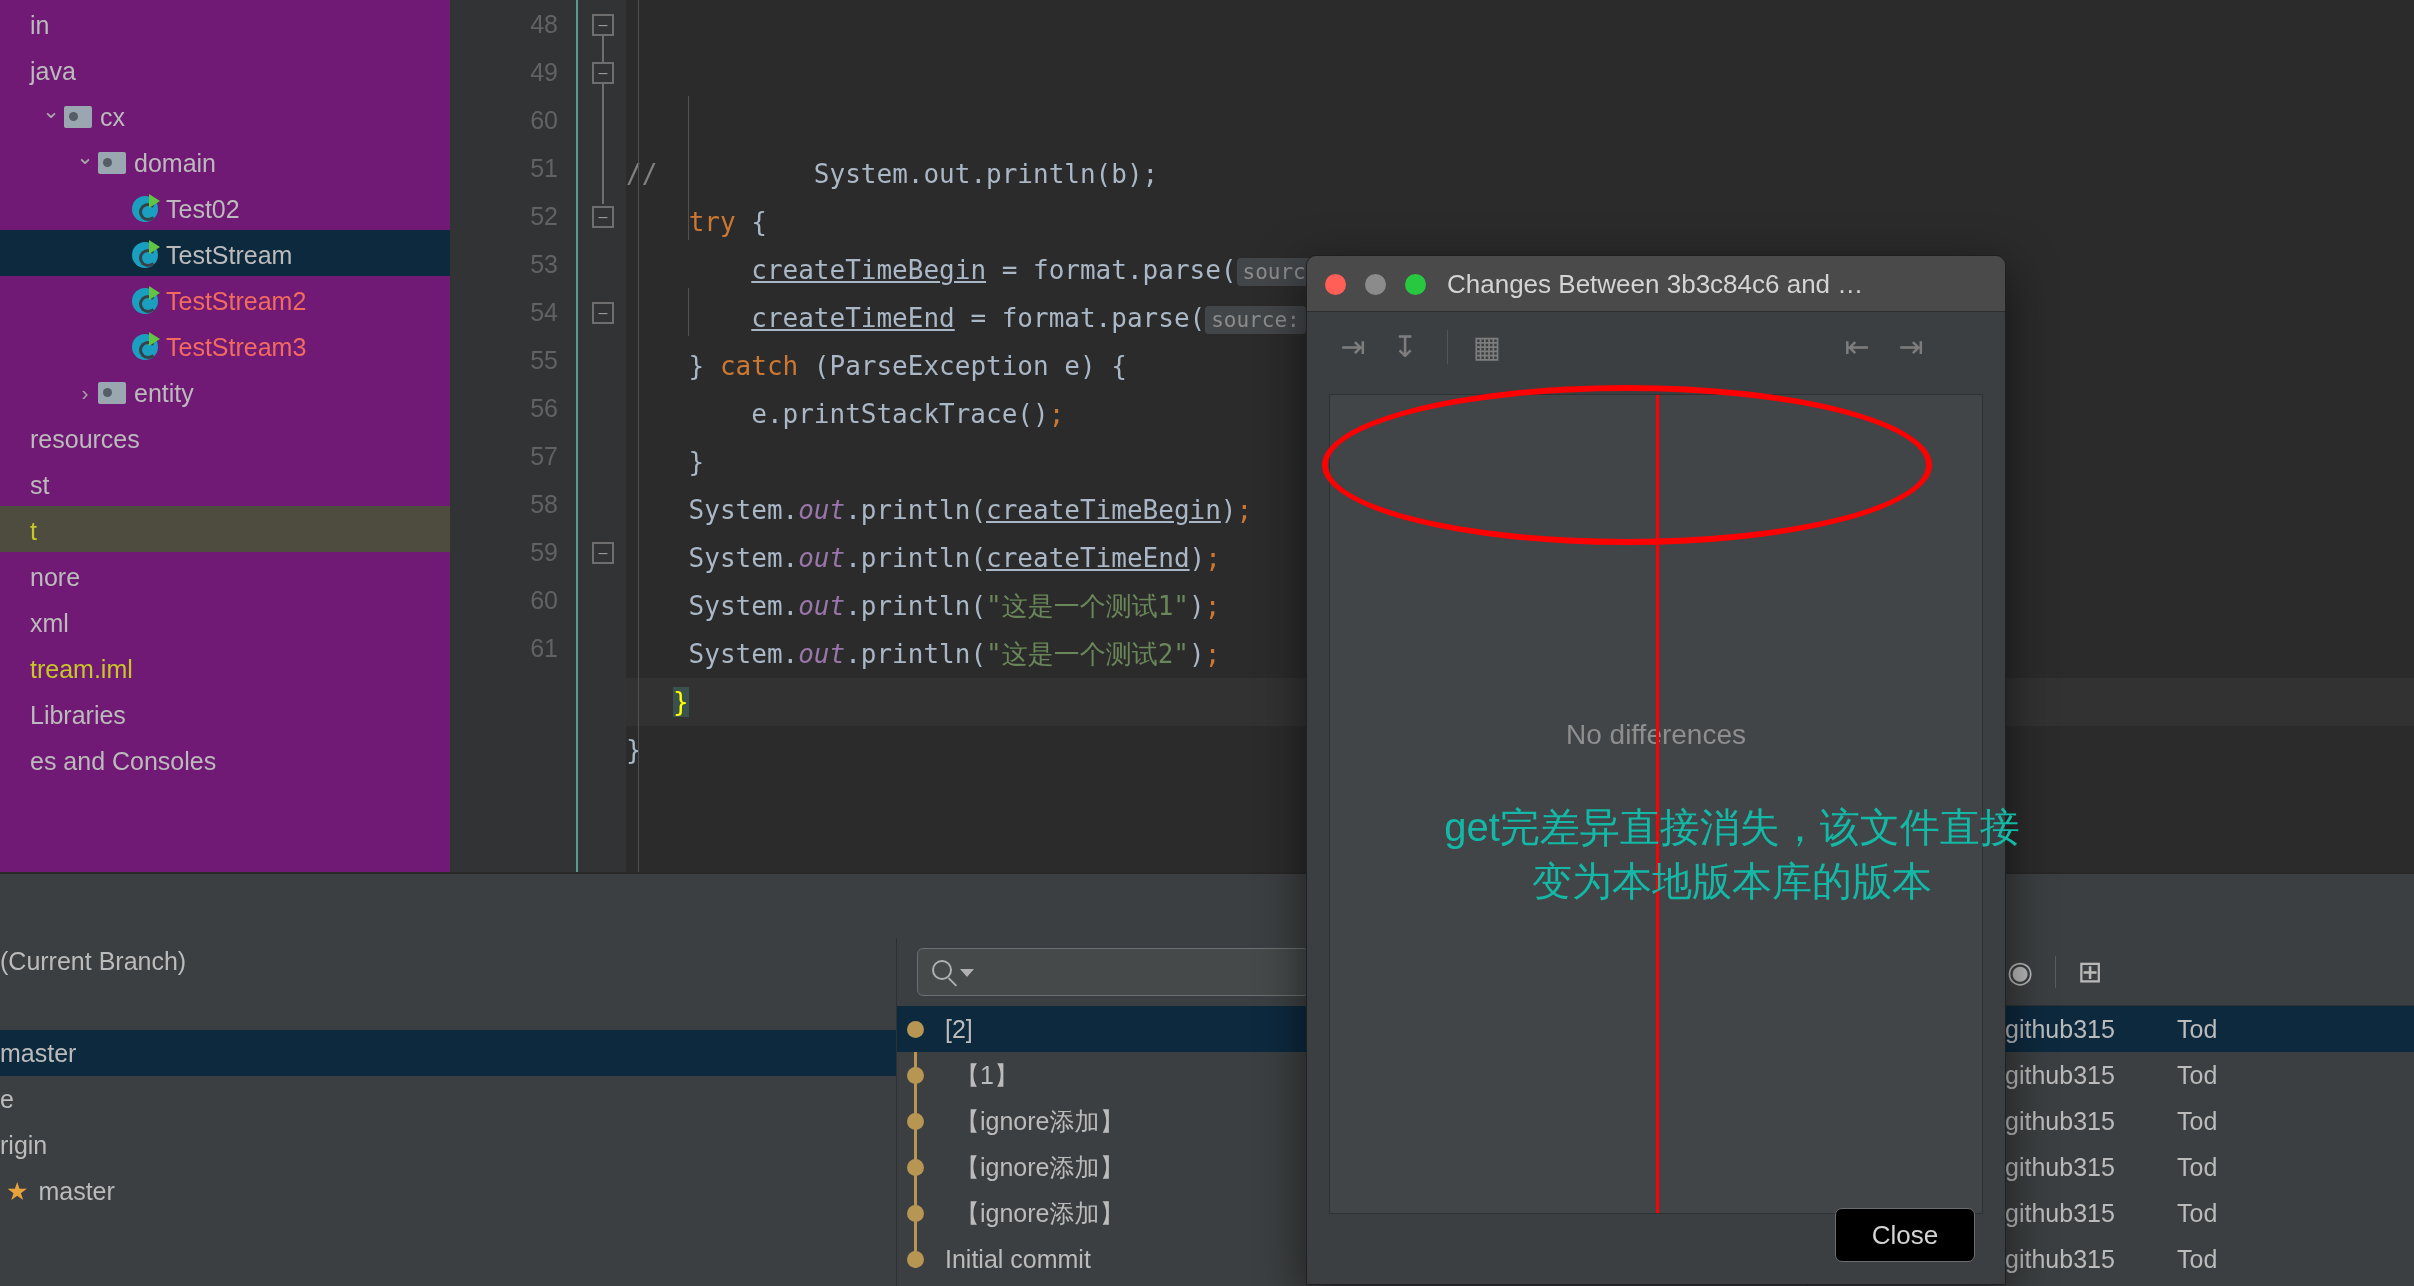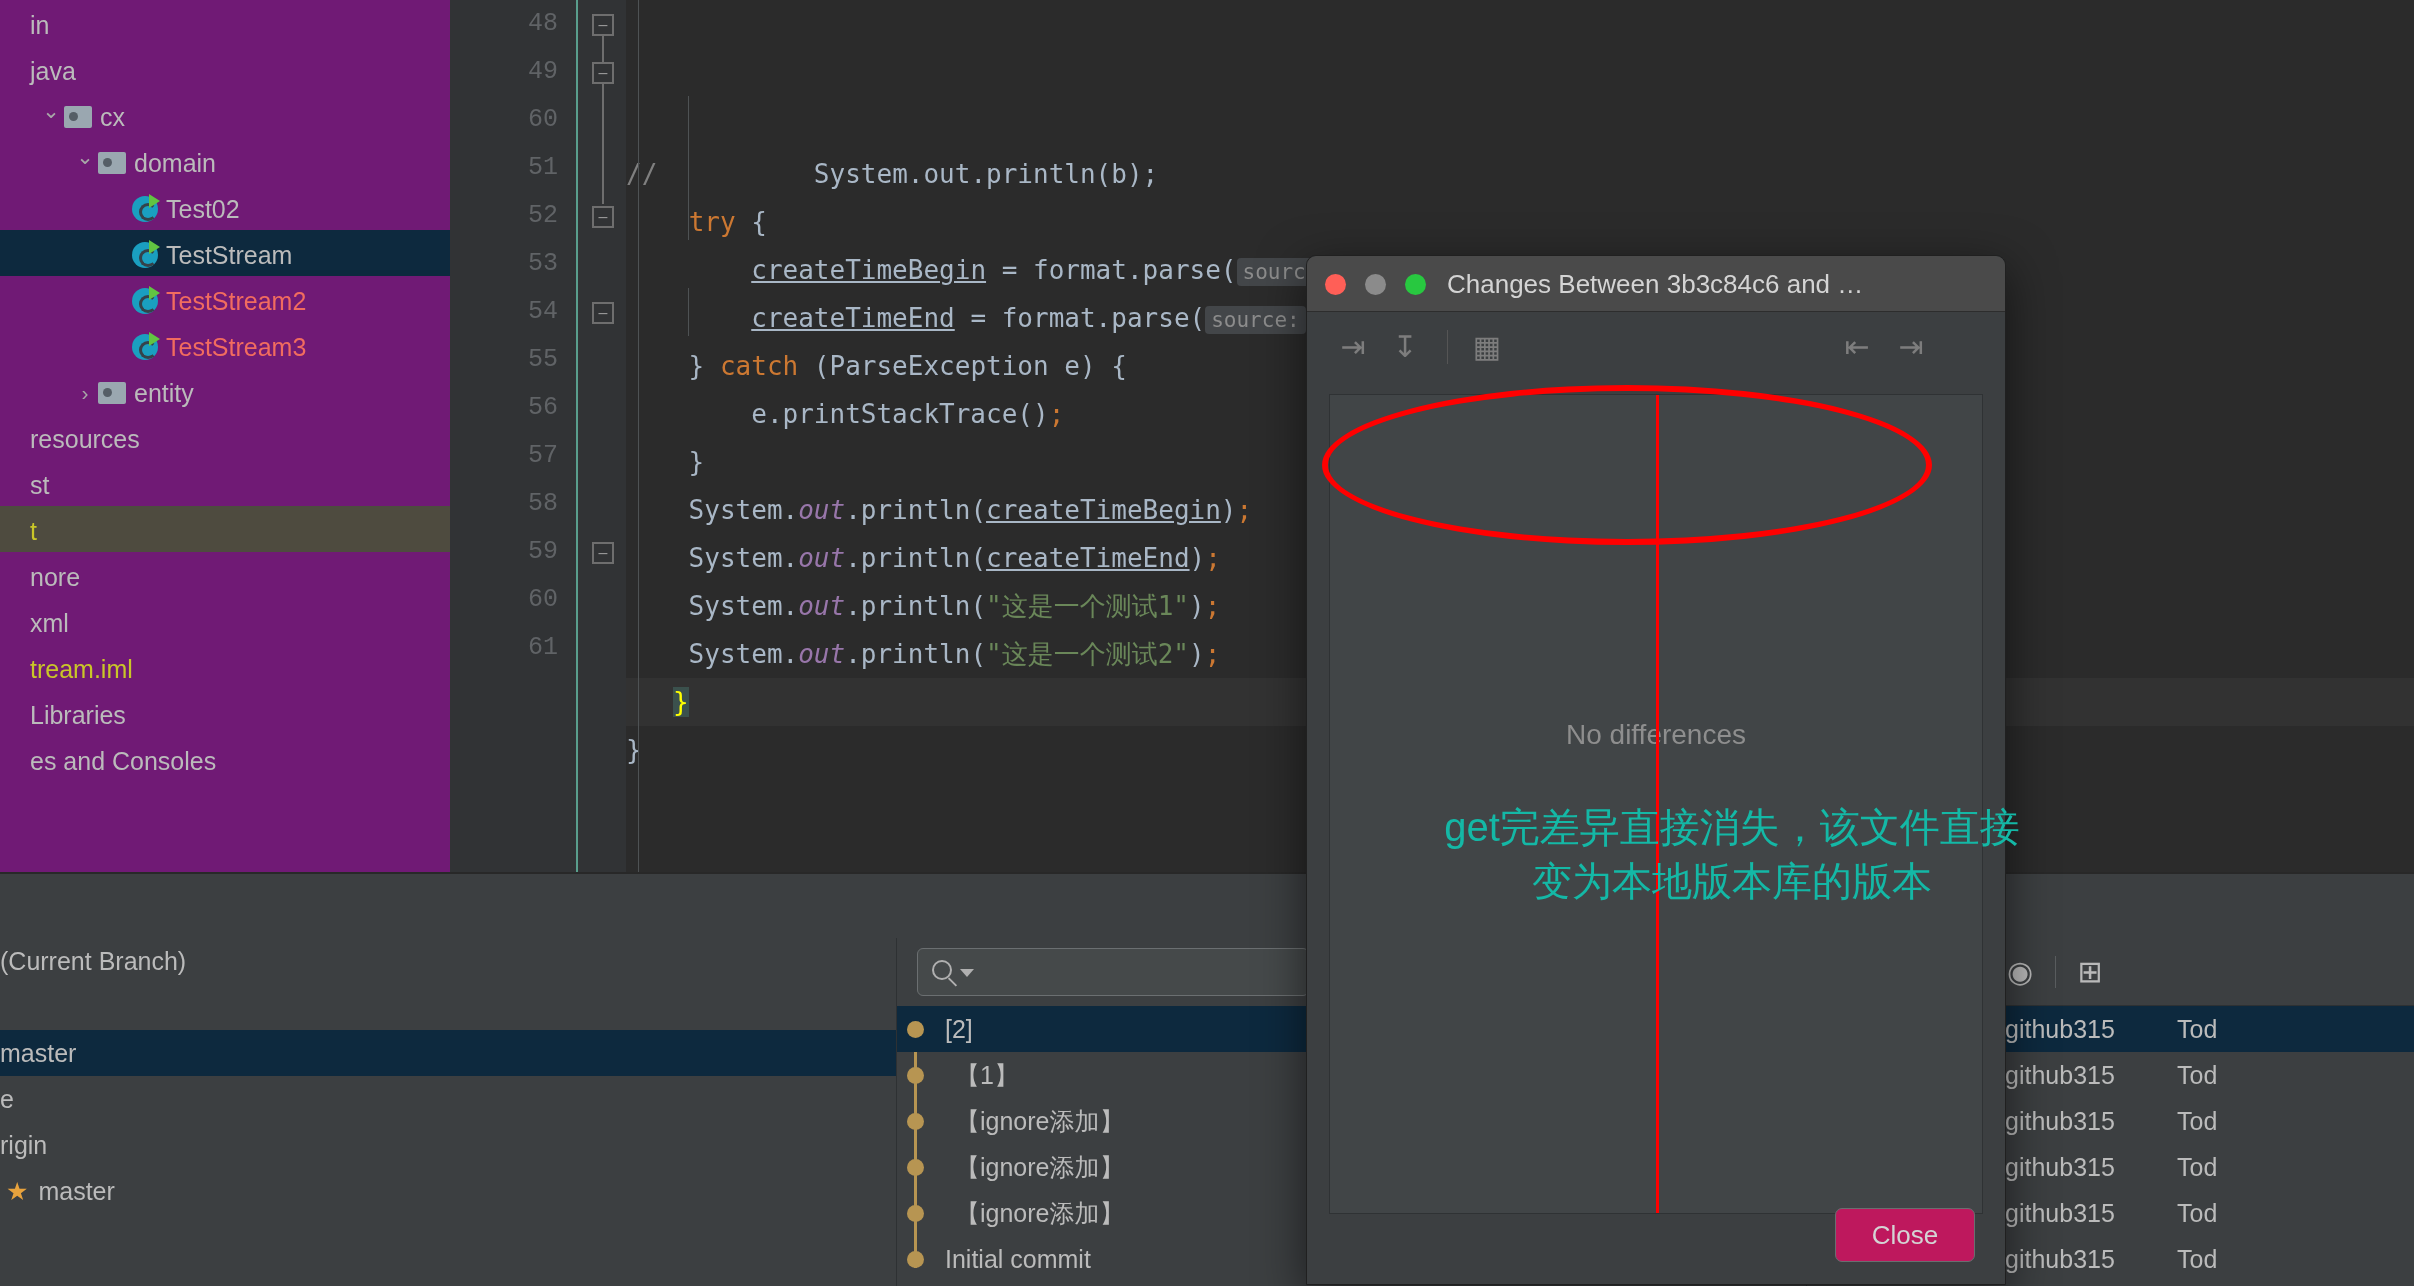--- a/index.html
+++ b/index.html
@@ -48,21 +48,21 @@
     border-left:11px solid #62c442; border-top:7px solid transparent; border-bottom:7px solid transparent;
   }
 
   
   #editor {
     position: absolute; left: 450px; top: 0; right: 0; height: 872px;
     background: #2b2b2b;
   }
   #gutter {
     position: absolute; left: 0; top: 0; width: 126px; height: 100%;
-    background: #313335; color: #606366; font-family: Liberation Mono, monospace;
+    background: #313335; color: #606366; font-family: Liberation Sans, sans-serif;
     font-size: 25px; text-align: right;
   }
   #foldbar {
     position: absolute; left: 126px; top: 0; width: 50px; height: 100%;
     background: #313335; border-left: 2px solid #599e8c;
   }
   #code {
     position: absolute; left: 176px; top: 0; right: 0; height: 100%;
     font-family: "DejaVu Sans Mono", monospace; font-size: 26px; color: #a9b7c6;
     white-space: pre;
@@ -176,21 +176,21 @@
   .dicon { position: absolute; top: 14px; width: 44px; height: 42px; color: #7d7d7d; font-size: 30px; text-align: center; line-height: 42px; }
   .dsep { position: absolute; top: 18px; width: 1px; height: 34px; background: #555; }
   #diffarea {
     position: absolute; left: 22px; top: 138px; right: 22px; height: 820px;
     background: #414547; border: 1px solid #2f3234;
   }
   #nodiff { position: absolute; top: 324px; width: 100%; text-align: center; font-size: 28px; color: #8e8e8e; }
   #divider { position: absolute; left: 50%; top: 0; bottom: 0; width: 3px; background: #ff0000; }
   #closebtn {
     position: absolute; right: 30px; bottom: 22px; width: 140px; height: 54px;
-    background: #be185d; border: 1px solid #6a6e70; border-radius: 7px;
+    background: #000000; border: 1px solid #6a6e70; border-radius: 7px;
     color: #d4d4d4; font-size: 26px; line-height: 52px; text-align: center;
   }
 
   
   #ellipse {
     position: absolute; left: 1322px; top: 385px; width: 610px; height: 160px;
     border: 6px solid #ff0000; border-radius: 50%; pointer-events: none;
   }
   #annot {
     position: absolute; left: 1352px; top: 800px; width: 760px;

